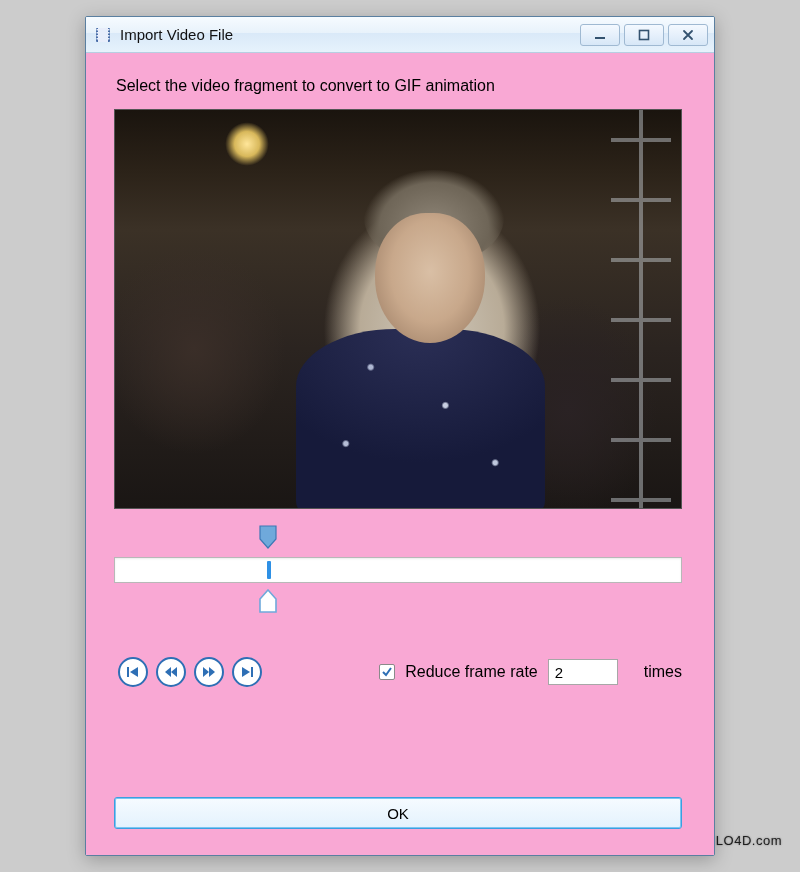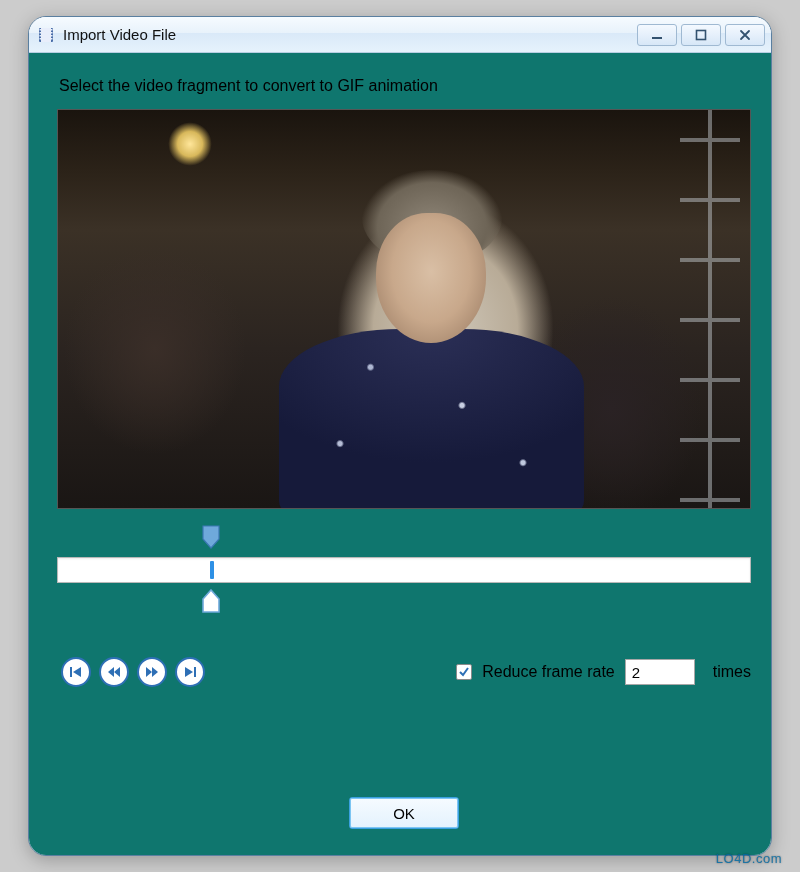--- a/index.html
+++ b/index.html
@@ -6,24 +6,24 @@
   html, body { margin: 0; padding: 0; }
   body {
     width: 800px; height: 872px;
     background: #cccccc;
     font-family: "Segoe UI", Tahoma, sans-serif;
     font-size: 14px; color: #000;
     display: flex; align-items: center; justify-content: center;
     position: relative;
   }
   .window {
-    width: 744px; height: 840px;
+    width: 630px; height: 840px;
     background: #fff;
     border: 1px solid #5a7fa0;
-    border-radius: 18px;
+    border-radius: 2px;
     box-shadow: 0 4px 18px rgba(0,0,0,0.25);
     display: flex; flex-direction: column;
     overflow: hidden;
   }
   .titlebar {
     height: 36px;
     background: linear-gradient(to bottom, #f6fbff 0%, #e8f2fb 45%, #d9e9f8 46%, #e6f2fc 100%);
     border-bottom: 1px solid #b7cee2;
     display: flex; align-items: center;
     padding: 0 4px 0 8px;
@@ -37,22 +37,22 @@
   .win-btn {
     width: 40px; height: 22px;
     background: linear-gradient(to bottom, #f4f9ff, #d7e7f7);
     border: 1px solid #9fb9d2;
     border-radius: 3px;
     display: flex; align-items: center; justify-content: center;
     color: #33526f;
   }
   .client {
     flex: 1;
-    padding: 20px 20px 20px 28px;
-    background: #0f766e;
+    padding: 20px 32px 20px 28px;
+    background: #f9a8d4;
     display: flex; flex-direction: column;
   }
   .instruction { font-size: 16px; margin: 4px 0 14px 2px; }
   .preview {
     width: 100%; height: 400px;
     border: 1px solid #555;
     position: relative;
     overflow: hidden;
     background: #141414;
   }
@@ -138,42 +138,42 @@
   .chk {
     width:16px; height:16px; border:1px solid #8a8a8a; background:#fff;
     display:inline-flex; align-items:center; justify-content:center;
     border-radius:2px;
   }
   .reduce-label { font-size:16px;text-align:center; }
   .num-input {
     width:70px; height:26px; border:1px solid #a7a7a7;
     padding:2px 6px; font-size:15px; background:#fff;
   }
-  .times-label { font-size:16px; margin-left:8px; }
+  .times-label { font-size:16px; margin-left:16px; }
 
   .button-row {
     margin-top: auto;
     padding-top: 28px; padding-bottom: 6px;
-    display:flex; justify-content:center; gap:8px;
+    display:flex; justify-content:space-between; gap:8px;flex-direction:column;
   }
   .btn {
     min-width:110px; height:32px;
     border:1px solid #8a8a8a; background:linear-gradient(#fdfdfd,#ececec);
     border-radius:3px; font-size:15px;
     display:flex; align-items:center; justify-content:center;
   }
   .btn.primary {
     border:1px solid #3aa0e0;
     box-shadow: 0 0 0 1px #7cc5f2 inset;
     background:linear-gradient(#f6fbff,#e3f2fd);
   }
 
   .watermark {
-    position:absolute; right:18px; bottom:6px;
-    font-size:13px; color:#0369a1; text-shadow:0 0 2px rgba(0,0,0,.5);
+    position:absolute; right:18px; bottom:24px;
+    font-size:13px; color:#000000; text-shadow:0 0 2px rgba(0,0,0,.5);
     letter-spacing:.5px; opacity:.85;
     pointer-events:none;
   }
 </style>
 </head>
 <body>
 
 <div class="window">
   <div class="titlebar">
     <span class="title-icon">

